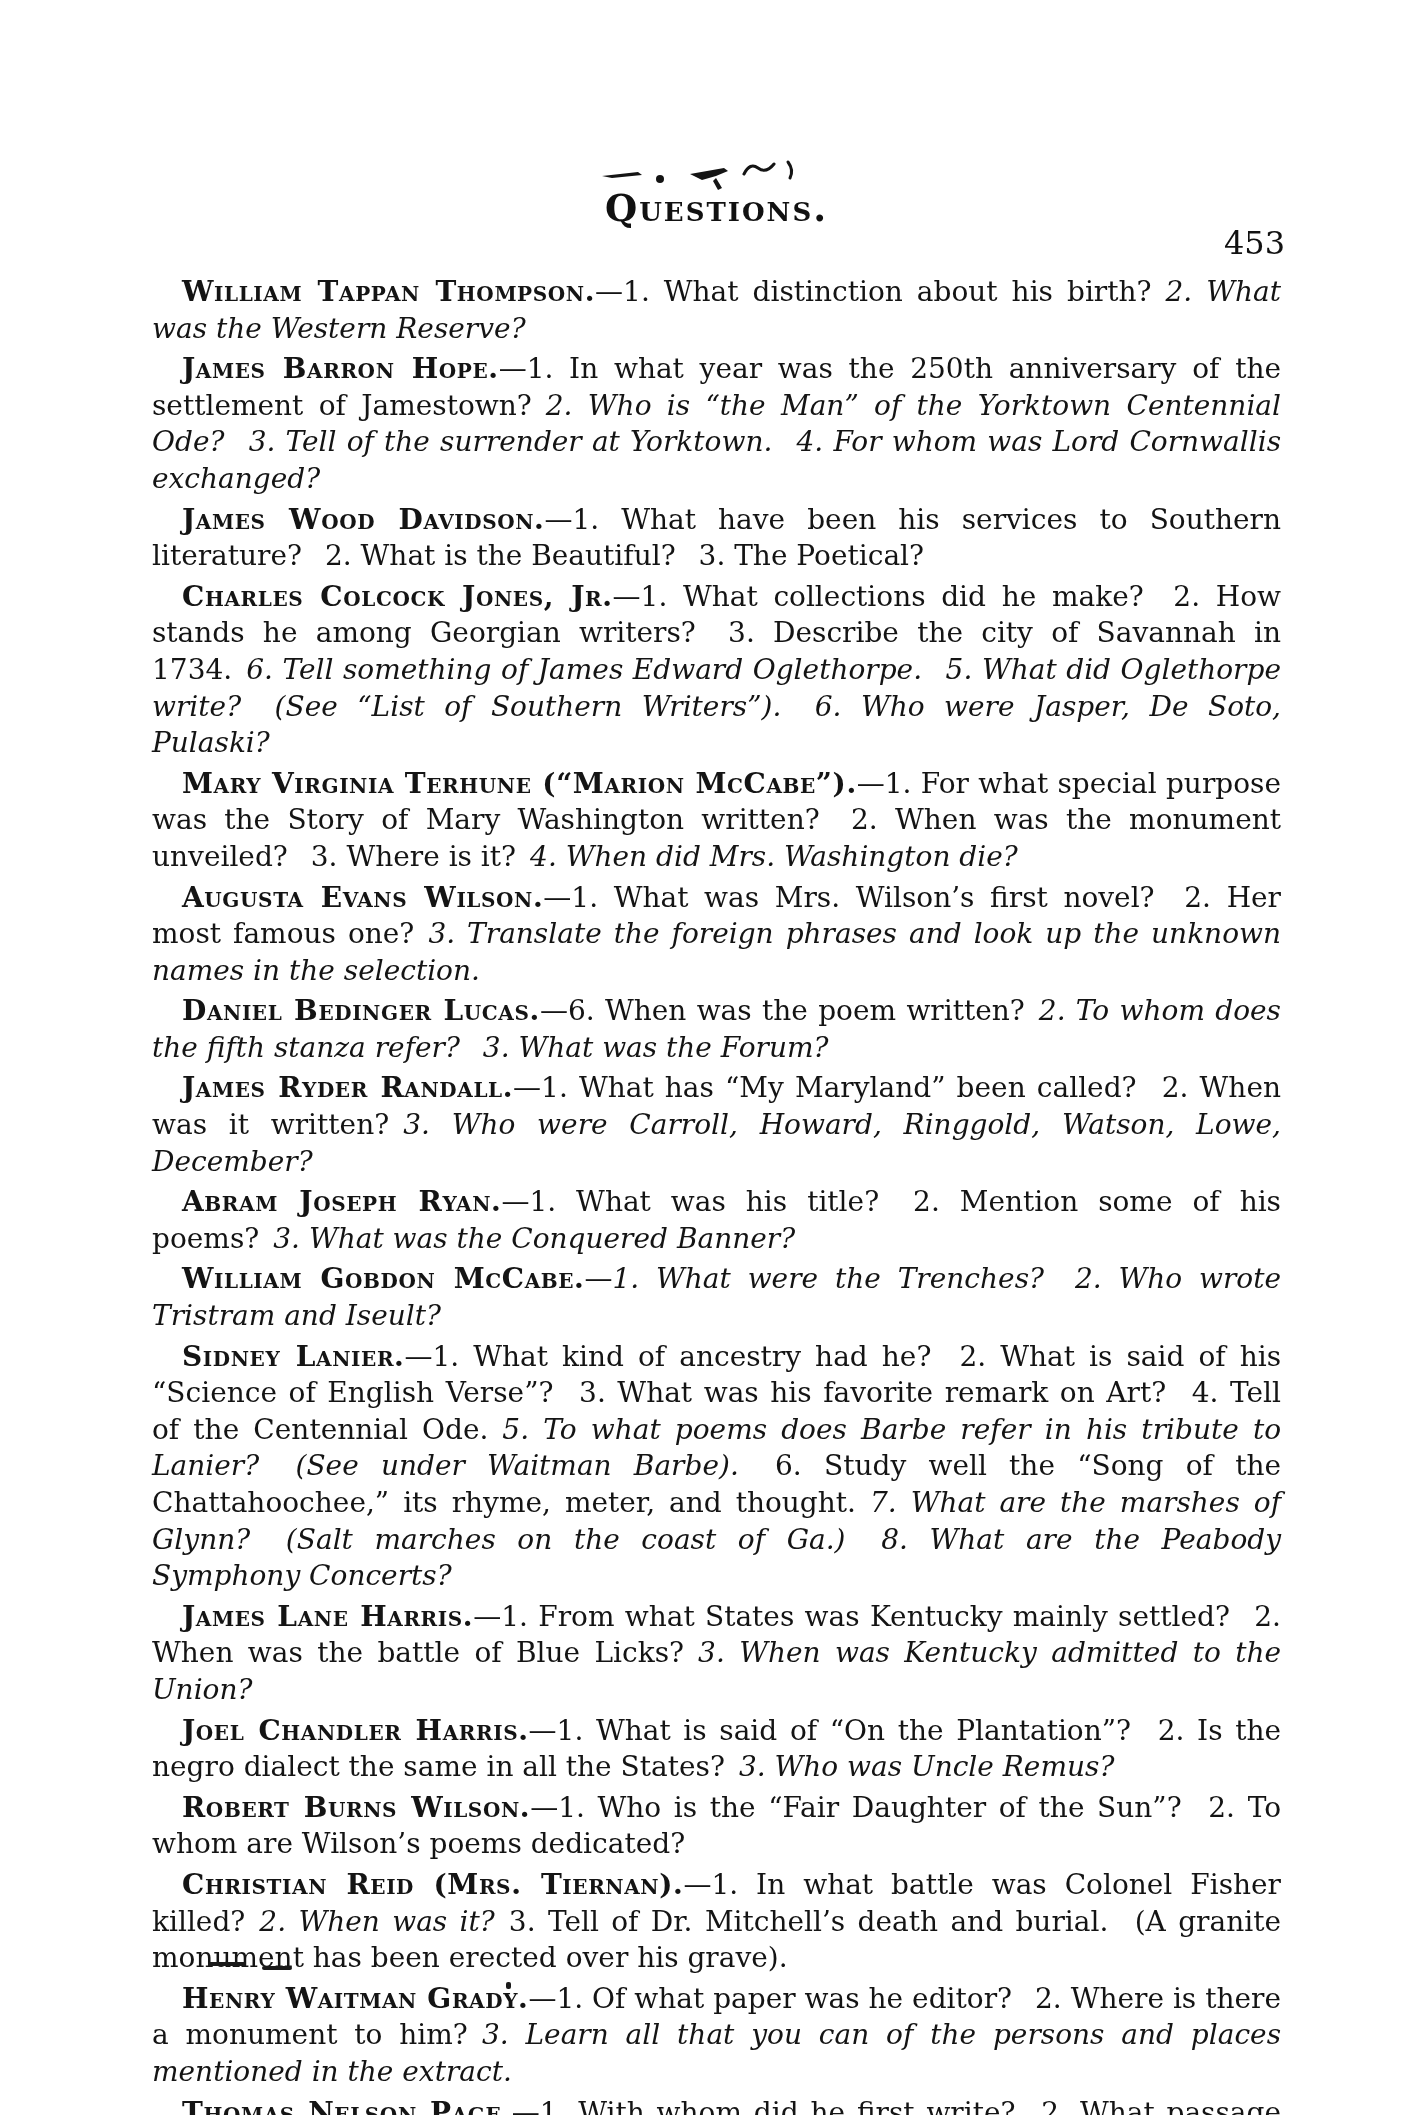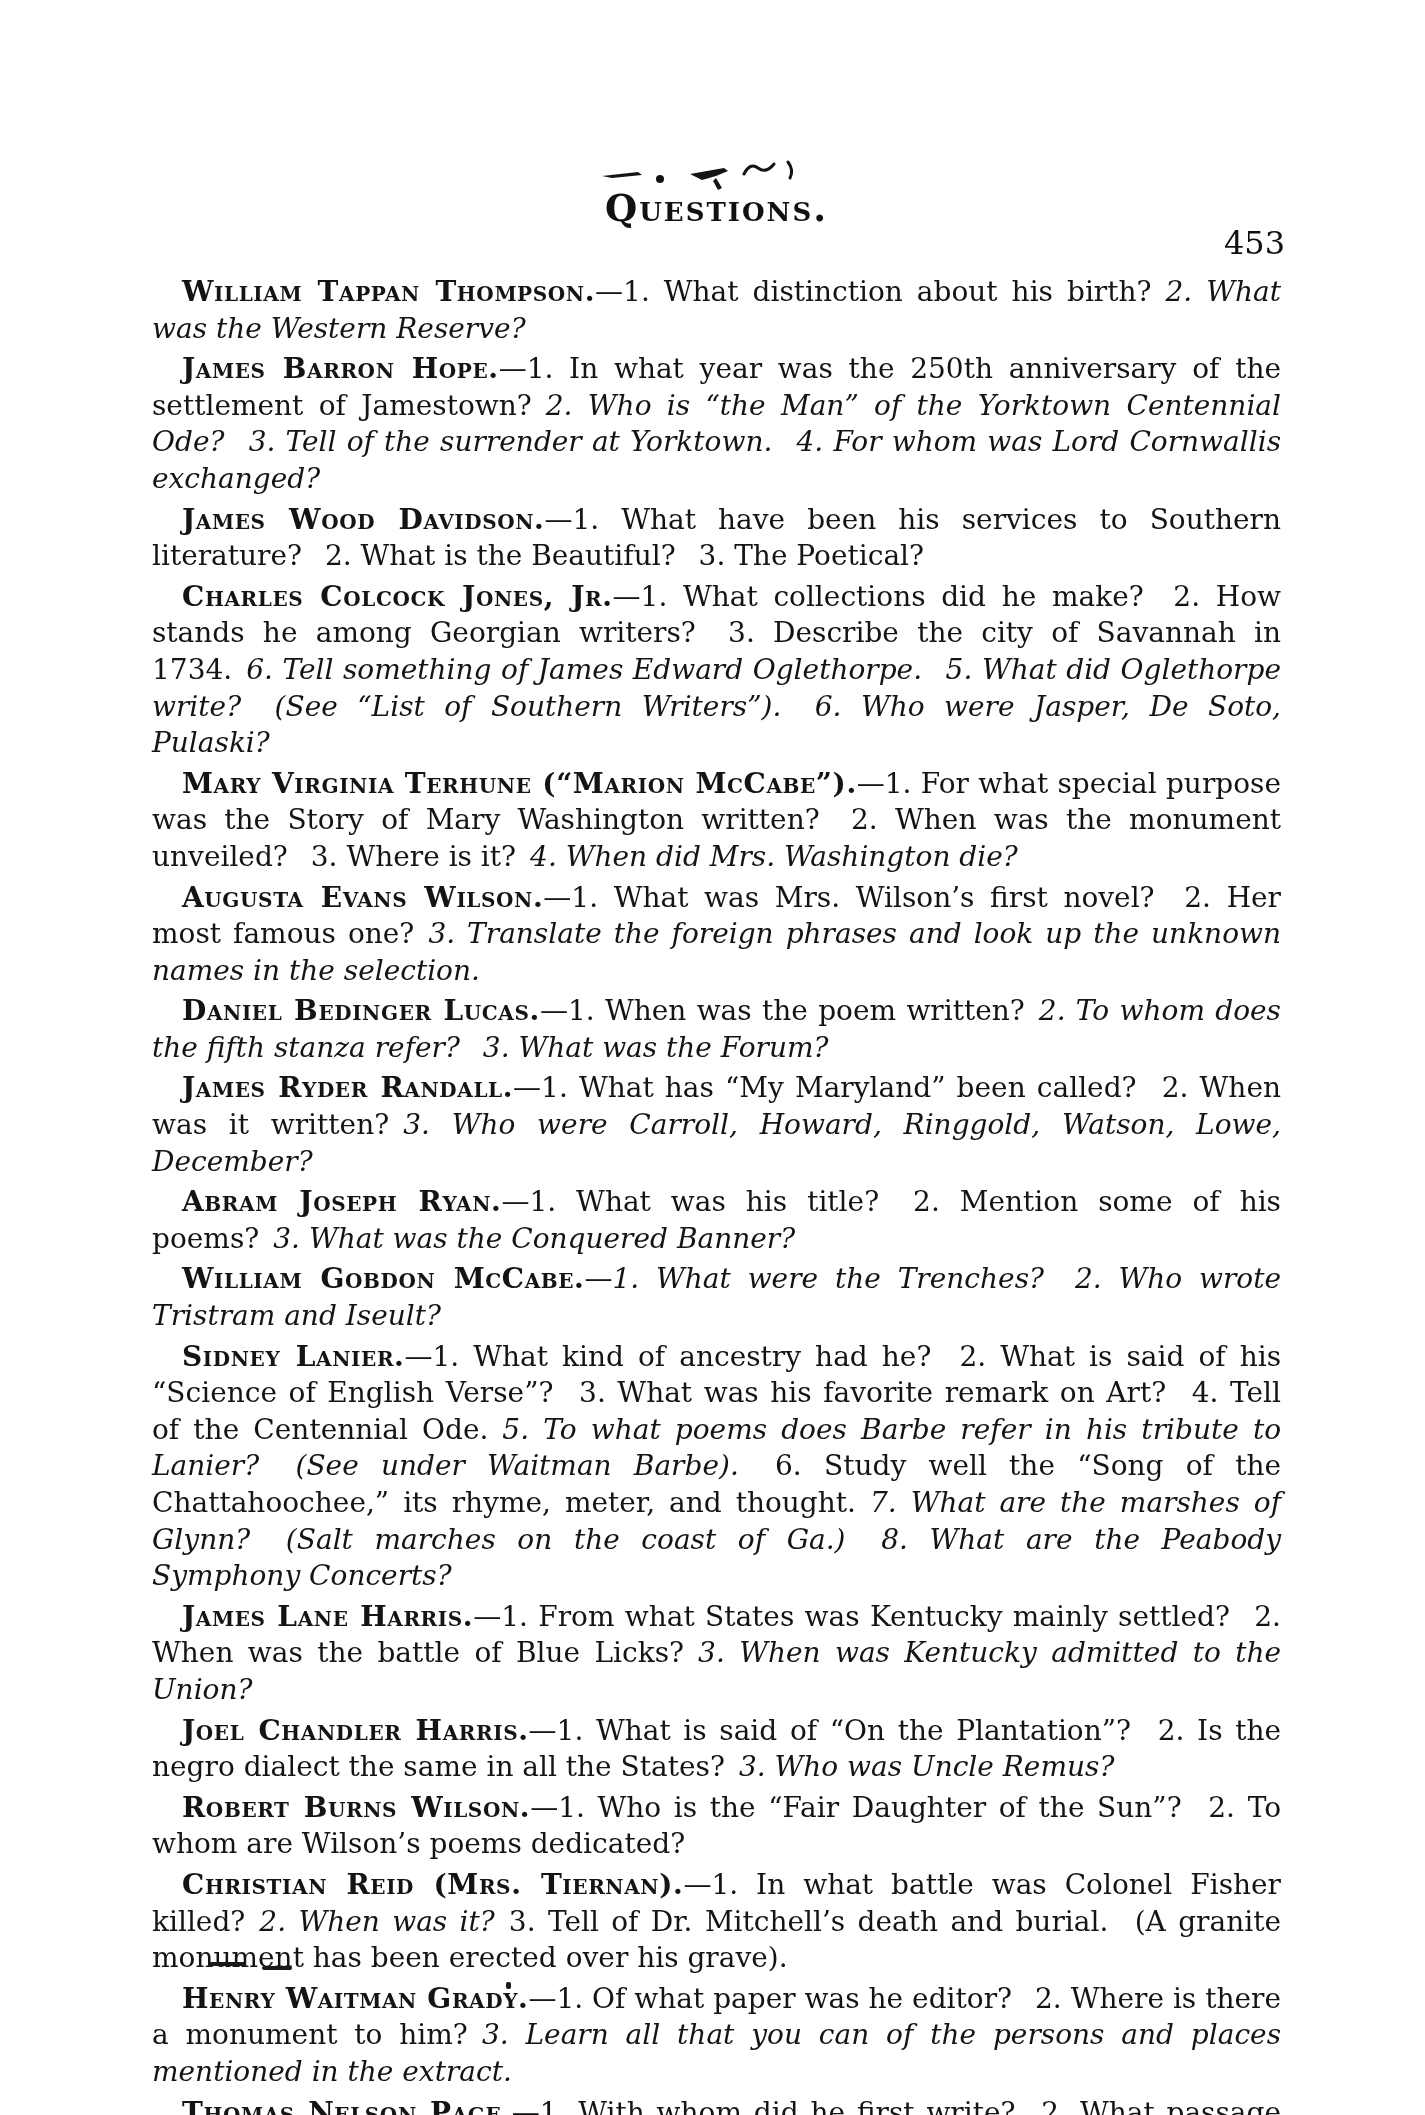--- a/index.html
+++ b/index.html
@@ -53,21 +53,21 @@
     <div class="page-number">453</div>
   </div>
 
   <div class="body-text">
       <p><span class="name">William Tappan Thompson.</span><span class="roman">—1. What distinction about his birth? </span><span class="italic">2. What was the Western Reserve?</span></p>
       <p><span class="name">James Barron Hope.</span><span class="roman">—1. In what year was the 250th anniversary of the settlement of Jamestown? </span><span class="italic">2. Who is “the Man” of the Yorktown Centennial Ode?  3. Tell of the surrender at Yorktown.  4. For whom was Lord Cornwallis exchanged?</span></p>
       <p><span class="name">James Wood Davidson.</span><span class="roman">—1. What have been his services to Southern literature?  2. What is the Beautiful?  3. The Poetical?</span></p>
       <p><span class="name">Charles Colcock Jones, Jr.</span><span class="roman">—1. What collections did he make?  2. How stands he among Georgian writers?  3. Describe the city of Savannah in 1734. </span><span class="italic">6. Tell something of James Edward Oglethorpe.  5. What did Oglethorpe write?  (See “List of Southern Writers”).  6. Who were Jasper, De Soto, Pulaski?</span></p>
       <p><span class="name">Mary Virginia Terhune (“Marion McCabe”).</span><span class="roman">—1. For what special purpose was the Story of Mary Washington written?  2. When was the monument unveiled?  3. Where is it? </span><span class="italic">4. When did Mrs. Washington die?</span></p>
       <p><span class="name">Augusta Evans Wilson.</span><span class="roman">—1. What was Mrs. Wilson’s first novel?  2. Her most famous one? </span><span class="italic">3. Translate the foreign phrases and look up the unknown names in the selection.</span></p>
-      <p><span class="name">Daniel Bedinger Lucas.</span><span class="roman">—1. When was the poem written? </span><span class="italic">2. To whom does the fifth stanza refer?  3. What was the Forum?</span></p>
+      <p><span class="name">Daniel Bedinger Lucas.</span><span class="roman">—6. When was the poem written? </span><span class="italic">2. To whom does the fifth stanza refer?  3. What was the Forum?</span></p>
       <p><span class="name">James Ryder Randall.</span><span class="roman">—1. What has “My Maryland” been called?  2. When was it written? </span><span class="italic">3. Who were Carroll, Howard, Ringgold, Watson, Lowe, December?</span></p>
       <p><span class="name">Abram Joseph Ryan.</span><span class="roman">—1. What was his title?  2. Mention some of his poems? </span><span class="italic">3. What was the Conquered Banner?</span></p>
       <p><span class="name">William Gobdon McCabe.</span><span class="roman">—</span><span class="italic">1. What were the Trenches?  2. Who wrote Tristram and Iseult?</span></p>
       <p><span class="name">Sidney Lanier.</span><span class="roman">—1. What kind of ancestry had he?  2. What is said of his “Science of English Verse”?  3. What was his favorite remark on Art?  4. Tell of the Centennial Ode. </span><span class="italic">5. To what poems does Barbe refer in his tribute to Lanier?  (See under Waitman Barbe).</span><span class="roman">  6. Study well the “Song of the Chattahoochee,” its rhyme, meter, and thought. </span><span class="italic">7. What are the marshes of Glynn?  (Salt marches on the coast of Ga.)  8. What are the Peabody Symphony Concerts?</span></p>
       <p><span class="name">James Lane Harris.</span><span class="roman">—1. From what States was Kentucky mainly settled?  2. When was the battle of Blue Licks? </span><span class="italic">3. When was Kentucky admitted to the Union?</span></p>
       <p><span class="name">Joel Chandler Harris.</span><span class="roman">—1. What is said of “On the Plantation”?  2. Is the negro dialect the same in all the States? </span><span class="italic">3. Who was Uncle Remus?</span></p>
       <p><span class="name">Robert Burns Wilson.</span><span class="roman">—1. Who is the “Fair Daughter of the Sun”?  2. To whom are Wilson’s poems dedicated?</span></p>
       <p><span class="name">Christian Reid (Mrs. Tiernan).</span><span class="roman">—1. In what battle was Colonel Fisher killed? </span><span class="italic">2. When was it? </span><span class="roman">3. Tell of Dr. Mitchell’s death and burial.  (A granite monument has been erected over his grave).</span></p>
       <p><span class="name">Henry Waitman Grady.</span><span class="roman">—1. Of what paper was he editor?  2. Where is there a monument to him? </span><span class="italic">3. Learn all that you can of the persons and places mentioned in the extract.</span></p>
       <p><span class="name">Thomas Nelson Page.</span><span class="roman">—1. With whom did he first write?  2. What passage of Grady’s does the extract illustrate?</span></p>

